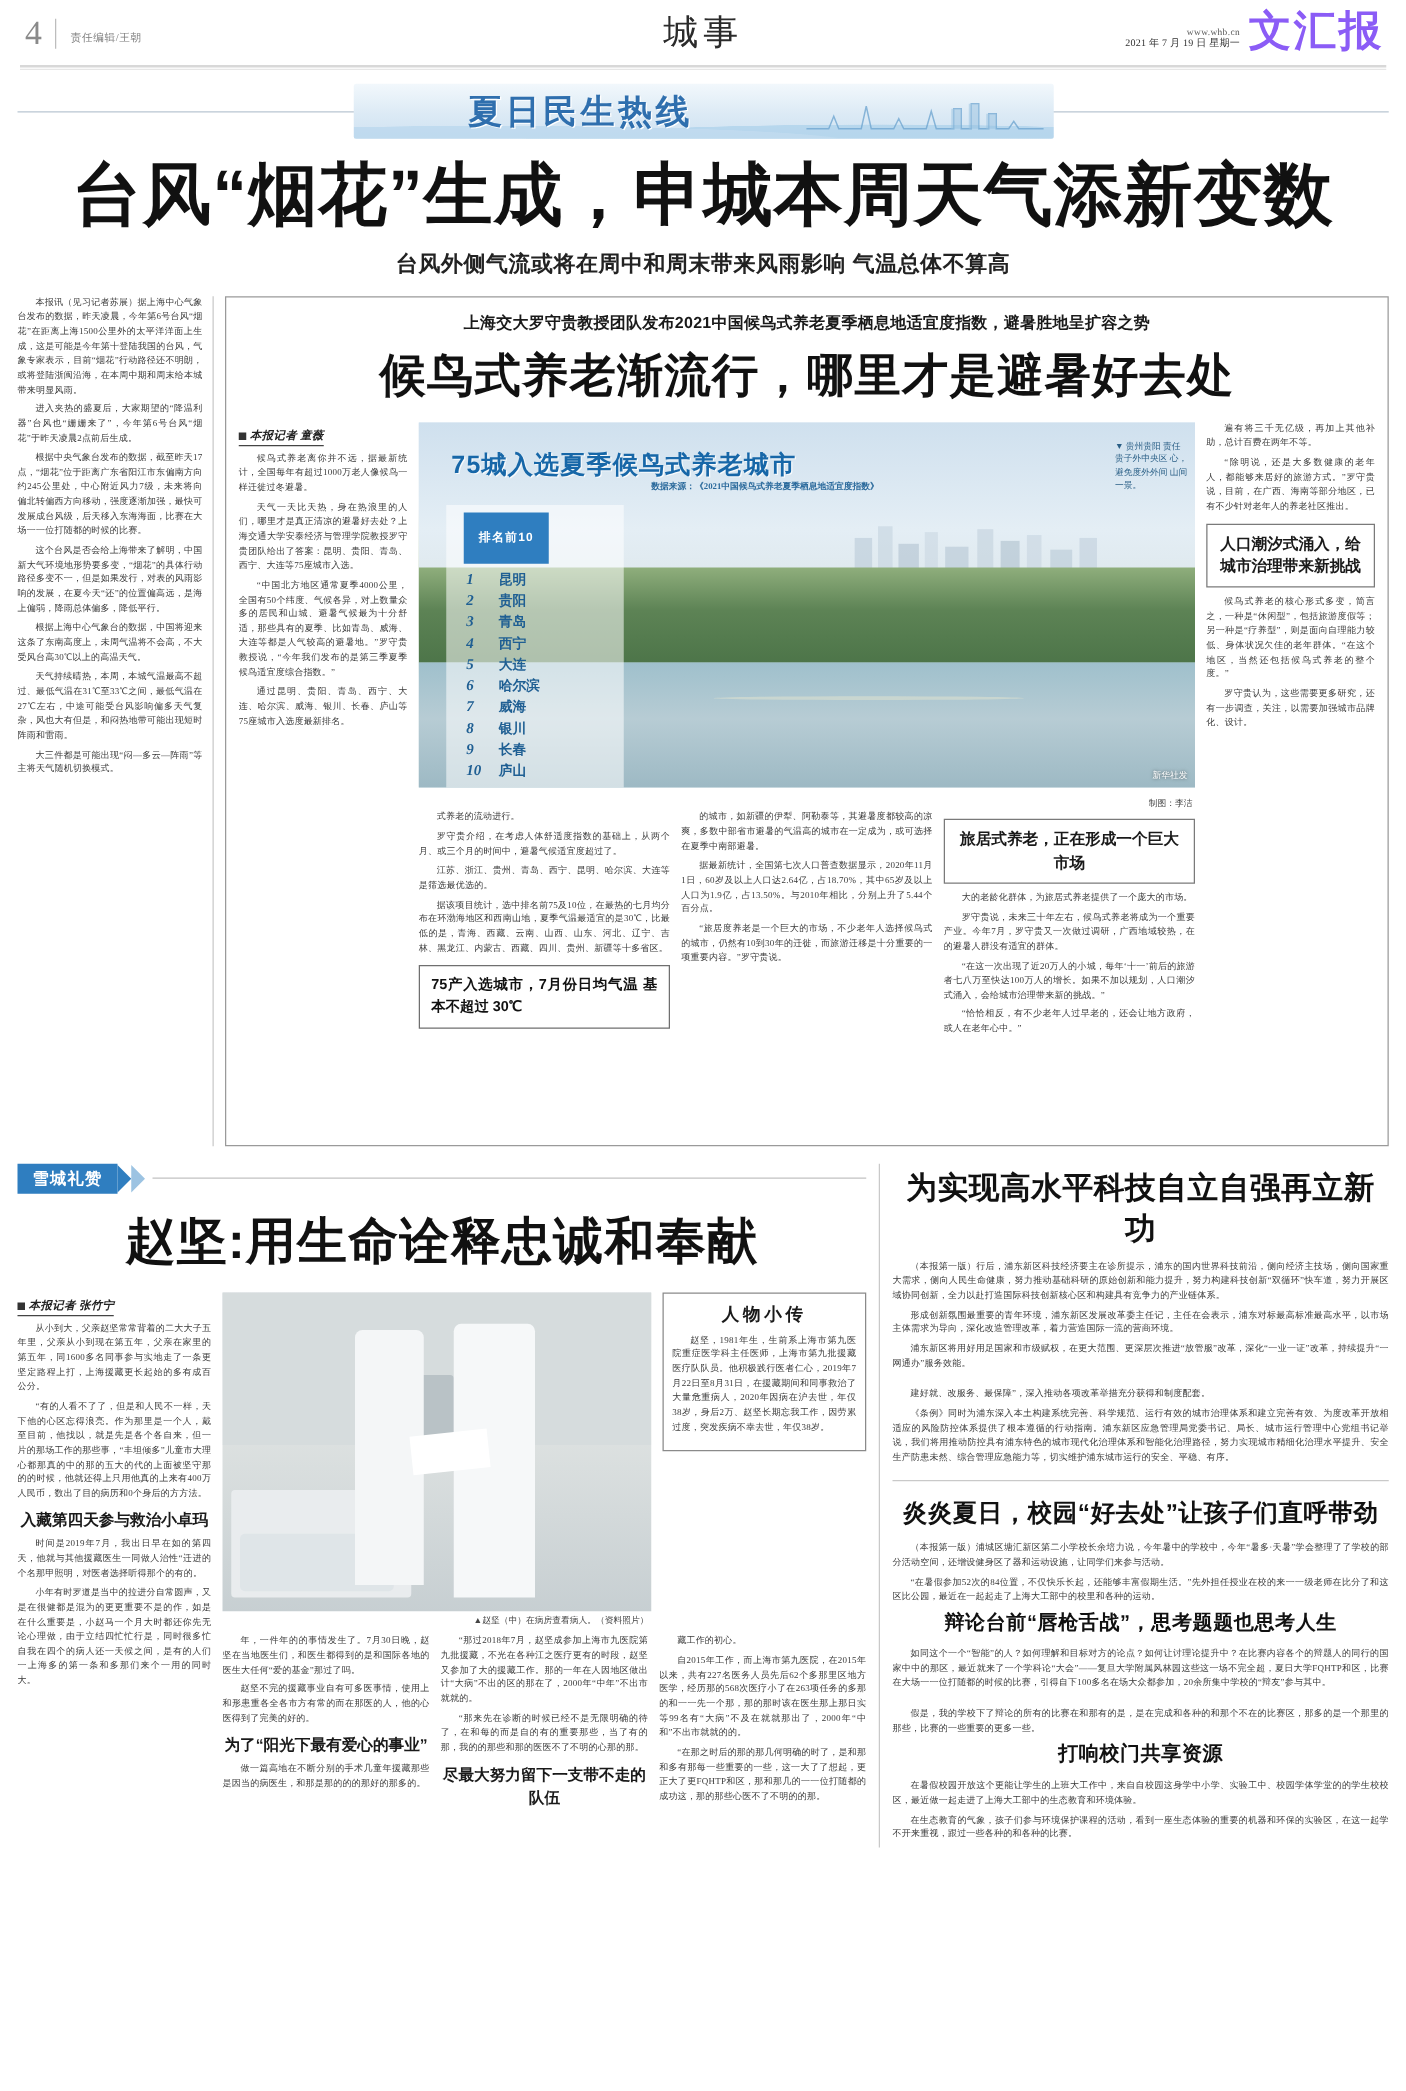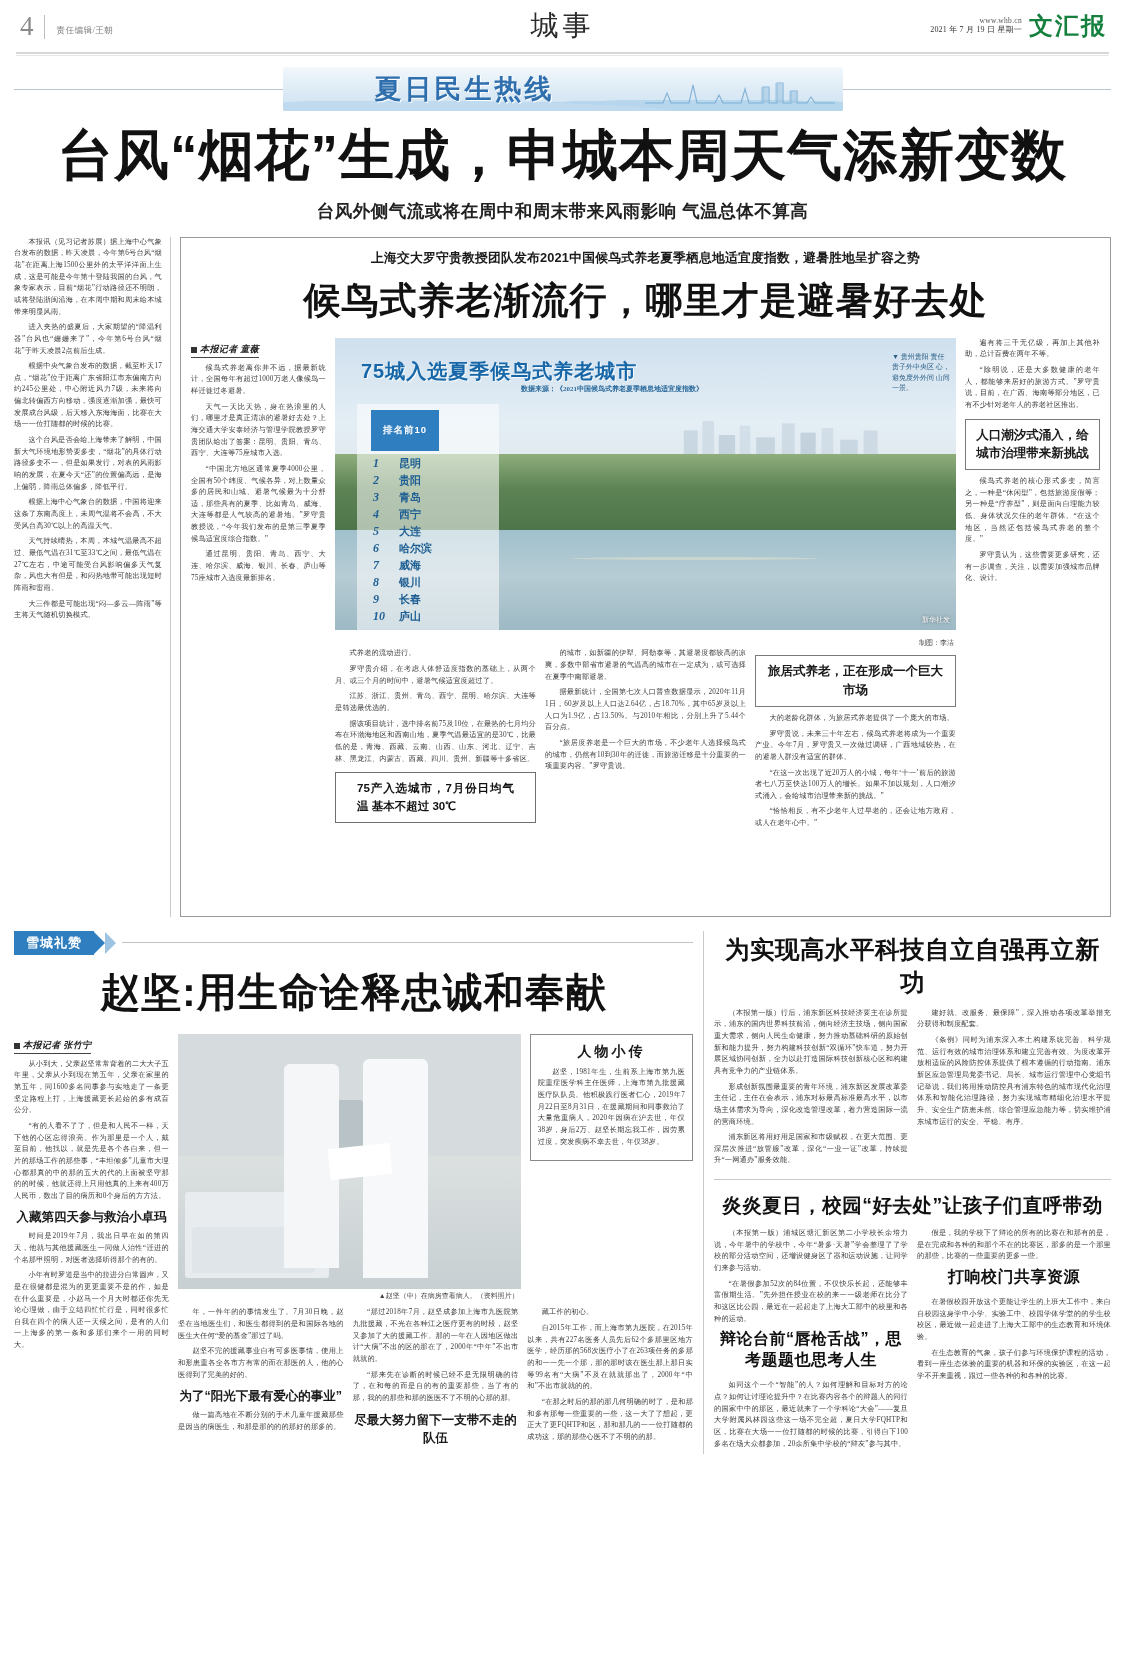--- a/index.html
+++ b/index.html
@@ -18,21 +18,21 @@
   .mh-left{display:flex;align-items:flex-end;gap:8px;padding-left:6px;}
   .mh-pageno{font-size:27px;color:#8a8a8a;font-family:"Liberation Serif",serif;line-height:1;}
   .mh-divider{width:1px;height:24px;background:#bdbdbd;margin:0 4px 1px 2px;}
   .mh-editor{font-size:8.5px;color:#7c7c7c;letter-spacing:.5px;padding-bottom:3px;}
   .mh-center{position:absolute;left:0;right:0;text-align:center;font-size:28px;
     font-family:"Liberation Serif",serif;font-weight:400;color:#2b2b2b;letter-spacing:4px;}
   .mh-right{margin-left:auto;display:flex;align-items:flex-end;gap:7px;padding-right:4px;}
   .mh-rblock{text-align:right;line-height:1.25;padding-bottom:2px;}
   .mh-url{font-size:7.5px;color:#555;letter-spacing:.3px;}
   .mh-date{font-size:8px;color:#333;letter-spacing:.2px;white-space:nowrap;}
-  .mh-logo{font-size:24px;color:#15803d;font-weight:bold;letter-spacing:2px;line-height:.95;
+  .mh-logo{font-size:34px;color:#8b5cf6;font-weight:bold;letter-spacing:2px;line-height:.95;
     font-family:"Liberation Serif",serif;}
   .mh-rule{height:2px;background:#d8d8d8;margin:0 2px;}
   .mh-rule2{height:1px;background:#e6e6e6;margin:1px 2px 0;}
 
   
   .banner-wrap{position:relative;height:48px;margin-top:9px;display:flex;align-items:center;justify-content:center;}
   .banner-line{position:absolute;top:50%;height:1px;background:#b9c6d2;width:100%;left:0;}
   .banner{position:relative;width:560px;height:44px;
     background:linear-gradient(180deg,#f2f8fc 0%,#dceaf5 55%,#cfe2f2 100%);
     border-radius:2px;display:flex;align-items:center;overflow:hidden;}
@@ -97,21 +97,21 @@
   .rank-row{display:flex;align-items:center;font-size:11px;color:#1f5f93;font-weight:bold;
     padding:1px 0 1px 16px;}
   .rank-row .n{width:26px;font-style:italic;font-family:"Liberation Serif",serif;font-size:12px;}
   .rank-row .c{font-family:"Liberation Sans",sans-serif;}
   .photo-credit{position:absolute;right:6px;bottom:5px;font-size:7px;color:#ffffff;
     text-shadow:0 0 3px rgba(0,0,0,.6);}
   .photo-note{position:absolute;right:6px;top:14px;font-size:7px;color:#2a5f86;line-height:1.5;
     text-align:left;width:58px;}
 
   
-  .callout{border:1px solid #6f6f6f;padding:7px 21px;margin:7px 0;font-size:11.5px;font-weight:bold;
+  .callout{border:1px solid #6f6f6f;padding:7px 9px;margin:7px 0;font-size:11.5px;font-weight:bold;
     line-height:1.5;color:#111;font-family:"Liberation Sans",sans-serif;text-align:justify;}
   .subhd-box{border:1px solid #7a7a7a;padding:6px 8px;margin:7px 0 6px;}
 
   
   .bottom{display:flex;margin-top:14px;gap:10px;}
   .bl{width:690px;flex:none;border-right:1px solid #c9c9c9;padding-right:10px;box-sizing:border-box;}
   .br{flex:1;}
 
   .tagrow{display:flex;align-items:center;gap:0;margin-bottom:10px;}
   .tag{background:#2f7ec0;color:#fff;font-size:13px;font-weight:bold;padding:3px 12px;
@@ -141,21 +141,21 @@
   .photo-cap{font-size:7px;color:#444;text-align:right;padding:3px 2px 0;line-height:1.4;}
 
   .bio-box{border:1px solid #8a8a8a;padding:8px 7px;margin-bottom:6px;}
   .bio-title{text-align:center;font-size:14px;font-weight:bold;letter-spacing:3px;margin-bottom:6px;
     font-family:"Liberation Sans",sans-serif;}
 
   .br-head{text-align:center;font-size:24.5px;font-weight:bold;letter-spacing:.5px;margin:2px 0 9px;
     font-family:"Liberation Sans",sans-serif;color:#111;}
   .br-head.sm{font-size:19.5px;margin-top:12px;}
   .br-head.sm2{font-size:16px;}
-  .br-cols{display:flex;gap:9px;}
+  .br-cols{display:flex;gap:9px;flex-direction:column;}
   .brc{flex:1;}
   .hr-thin{height:1px;background:#c9c9c9;margin:8px 0;}
   .sidebox-t{font-size:12.5px;font-weight:bold;text-align:center;line-height:1.5;
     font-family:"Liberation Sans",sans-serif;}
   .mini-hd{font-size:12.5px;font-weight:bold;text-align:center;margin:6px 0 4px;line-height:1.5;
     font-family:"Liberation Sans",sans-serif;}
 </style>
 </head>
 <body>
 

